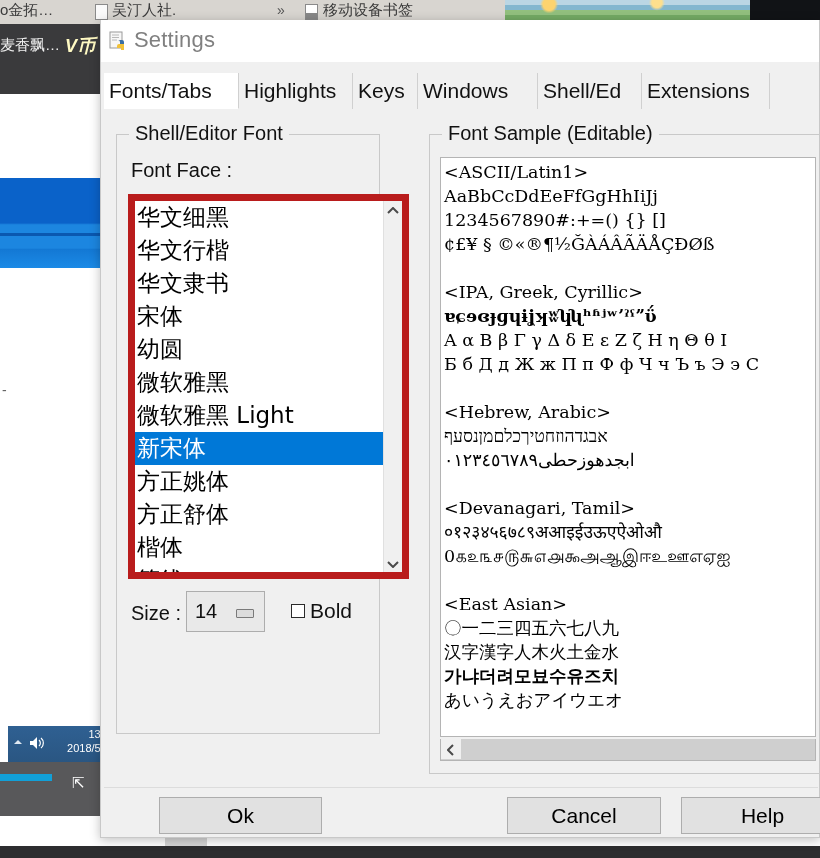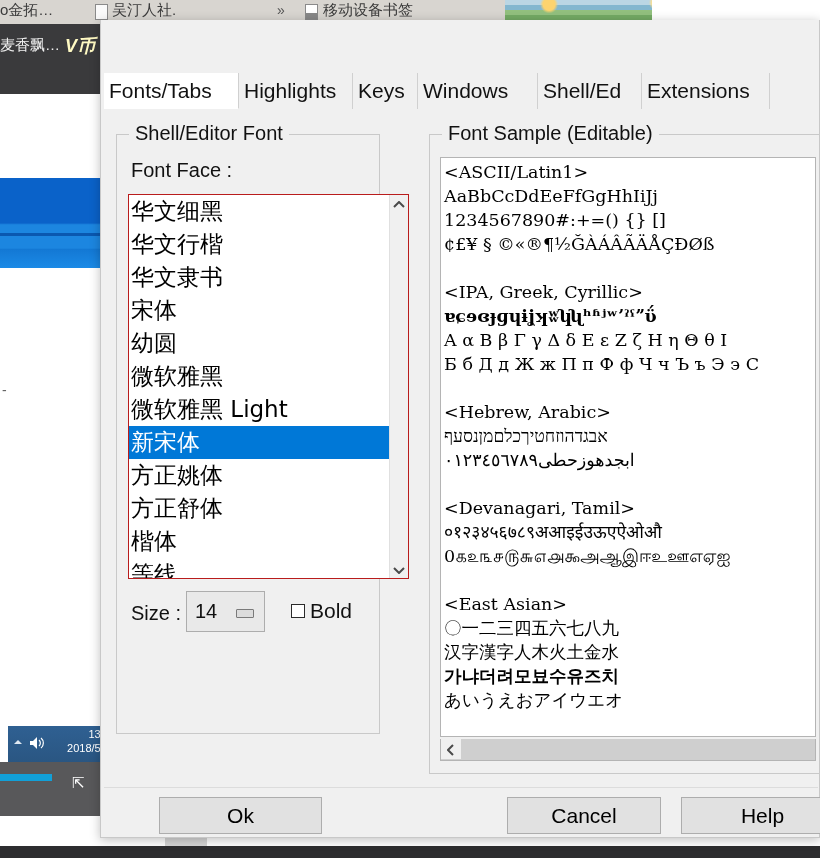--- a/index.html
+++ b/index.html
@@ -17,21 +17,21 @@
     width: 820px;
     height: 858px;
     overflow: hidden;
     background: #ffffff;
   }
 
   
   .bg-browser-tabbar {
     position: absolute;
     left: 0; top: 0;
-    width: 652px; height: 24px;
+    width: 820px; height: 24px;
     background: #d8d5d0;
     border-bottom: 1px solid #b0aca6;
     overflow: hidden;
   }
   .bg-bm {
     position: absolute;
     top: 1px;
     font-size: 15px;
     color: #3a3a3a;
     white-space: nowrap;
@@ -288,21 +288,21 @@
     font-size: 20px;
     color: #111;
   }
 
   
   .fontlist-wrap {
     position: absolute;
     left: 11px; top: 59px;
     width: 281px; height: 385px;
     background: #ffffff;
-    border: 1px solid #b91c1c;
+    border: 7px solid #b91c1c;
     box-sizing: border-box;
     overflow: hidden;
   }
   .fontlist {
     position: absolute;
     left: 0; top: 0;
     width: 262px; height: 100%;
     background: #ffffff;
     overflow: hidden;
   }
@@ -490,20 +490,33 @@
   <div class="bg-gray-bar"></div>
   <div class="bg-progress"></div>
   <span class="bg-resize">⇱</span>
   <div class="bg-bottom-white"></div>
   <div class="bg-right-white"></div>
   <div class="bg-taskbar-item"></div>
   <div class="bg-bottom-dark"></div>
 
   <div id="dialog">
 
+    <div class="dlg-titlebar">
+      <span class="dlg-title-icon">
+        <svg width="20" height="20" viewBox="0 0 20 20">
+          <rect x="1" y="1" width="12" height="16" fill="#f7f7f7" stroke="#9a9a9a" stroke-width="1"></rect>
+          <line x1="3" y1="4" x2="10" y2="4" stroke="#b8b8b8" stroke-width="1"></line>
+          <line x1="3" y1="6.5" x2="10" y2="6.5" stroke="#b8b8b8" stroke-width="1"></line>
+          <line x1="3" y1="9" x2="8" y2="9" stroke="#b8b8b8" stroke-width="1"></line>
+          <path d="M8 9 h5 a2 2 0 0 1 2 2 v2 h-4 v-2 a2 2 0 0 0 -2 -2 z" fill="#3a6fa5"></path>
+          <path d="M15 13 h-5 a2 2 0 0 0 -2 2 v2 h4 v2 h3 z" fill="#f1c13a"></path>
+        </svg>
+      </span>
+      <span class="dlg-title-text">Settings</span>
+    </div>
 
     <div class="tabstrip">
       <div class="tab active" style="left:0px;width:135px;">Fonts/Tabs</div>
       <div class="tab" style="left:135px;width:114px;">Highlights</div>
       <div class="tab" style="left:249px;width:65px;">Keys</div>
       <div class="tab" style="left:314px;width:120px;">Windows</div>
       <div class="tab" style="left:434px;width:104px;">Shell/Ed</div>
       <div class="tab" style="left:538px;width:128px;">Extensions</div>
     </div>
 

